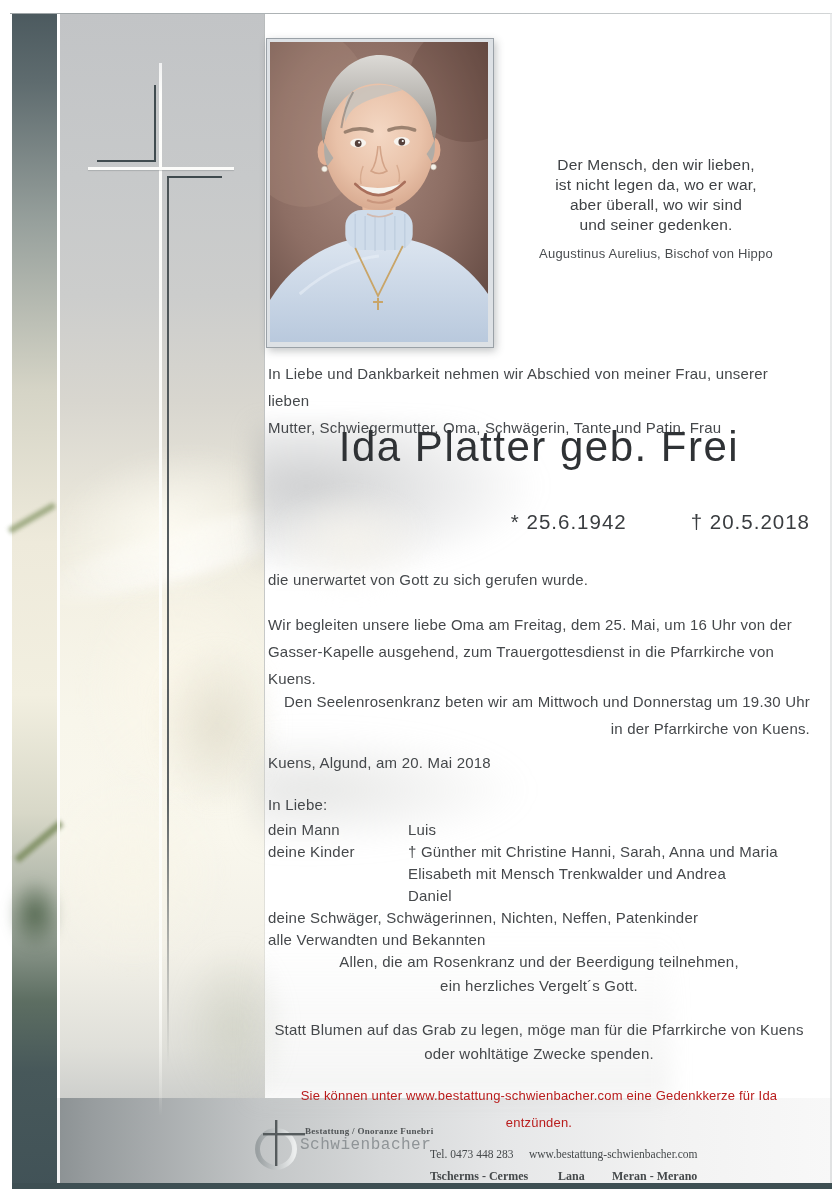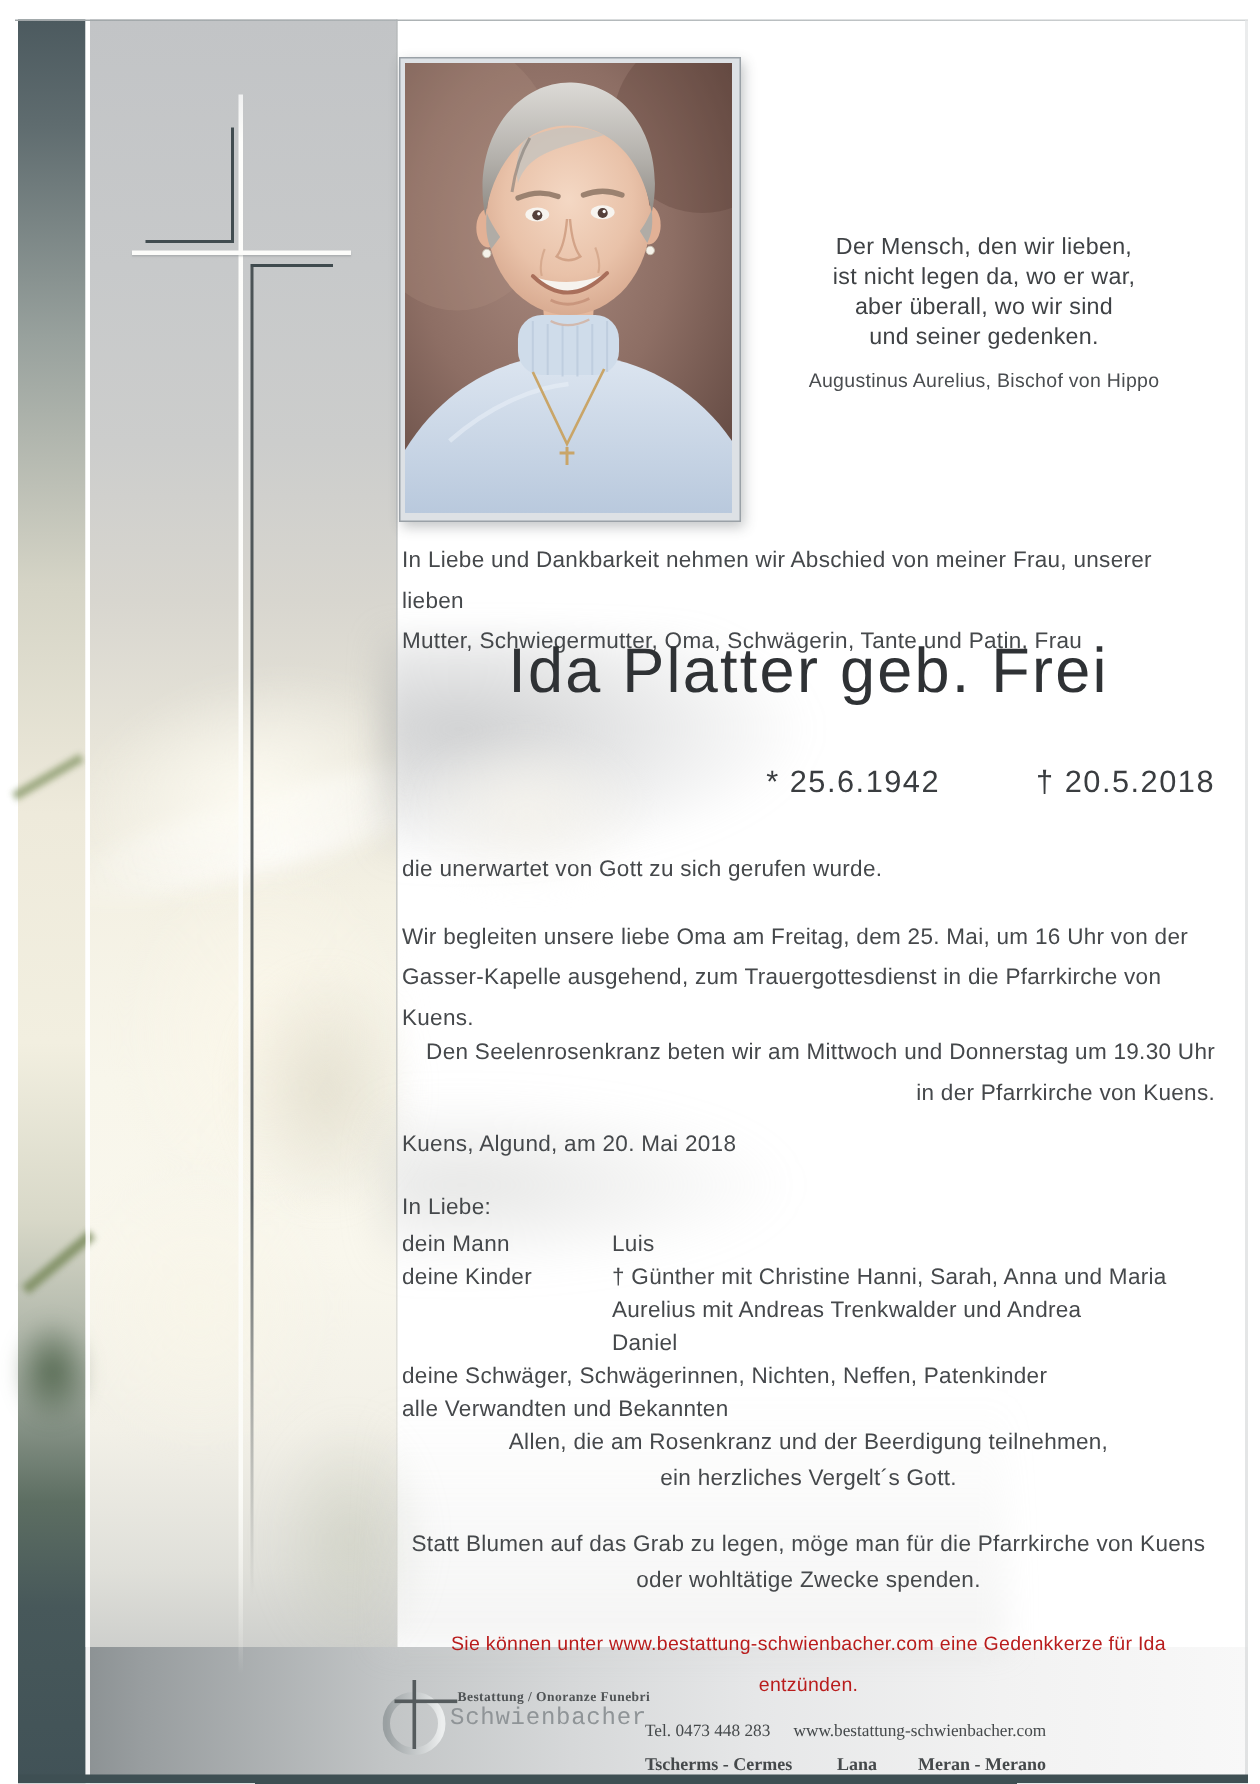--- a/index.html
+++ b/index.html
@@ -248,21 +248,21 @@
   </div>
 
   <div class="abs blk dateline">Kuens, Algund, am 20. Mai 2018</div>
 
   <div class="abs blk mourners">
     <span style="left:0;top:0">In Liebe:</span>
     <span style="left:0;top:25px">dein Mann</span>
     <span style="left:140px;top:25px">Luis</span>
     <span style="left:0;top:47px">deine Kinder</span>
     <span style="left:140px;top:47px">† Günther mit Christine Hanni, Sarah, Anna und Maria</span>
-    <span style="left:140px;top:69px">Aurelius mit Andreas Trenkwalder und Andrea</span>
+    <span style="left:140px;top:69px">Elisabeth mit Mensch Trenkwalder und Andrea</span>
     <span style="left:140px;top:91px">Daniel</span>
     <span style="left:0;top:113px">deine Schwäger, Schwägerinnen, Nichten, Neffen, Patenkinder</span>
     <span style="left:0;top:135px">alle Verwandten und Bekannten</span>
   </div>
 
   <div class="abs blk thanks">
     <div>Allen, die am Rosenkranz und der Beerdigung teilnehmen,</div>
     <div>ein herzliches Vergelt´s Gott.</div>
   </div>
 

